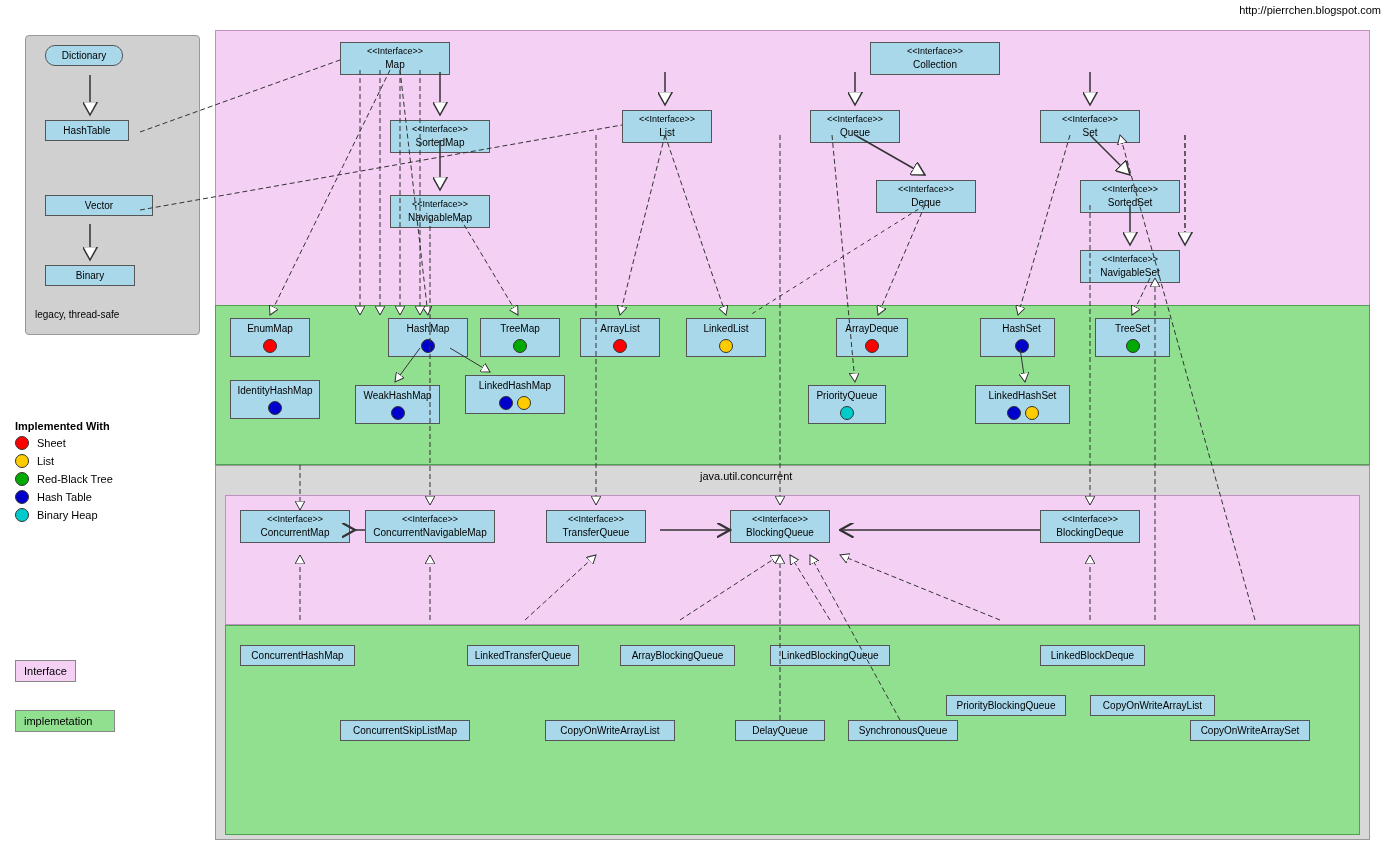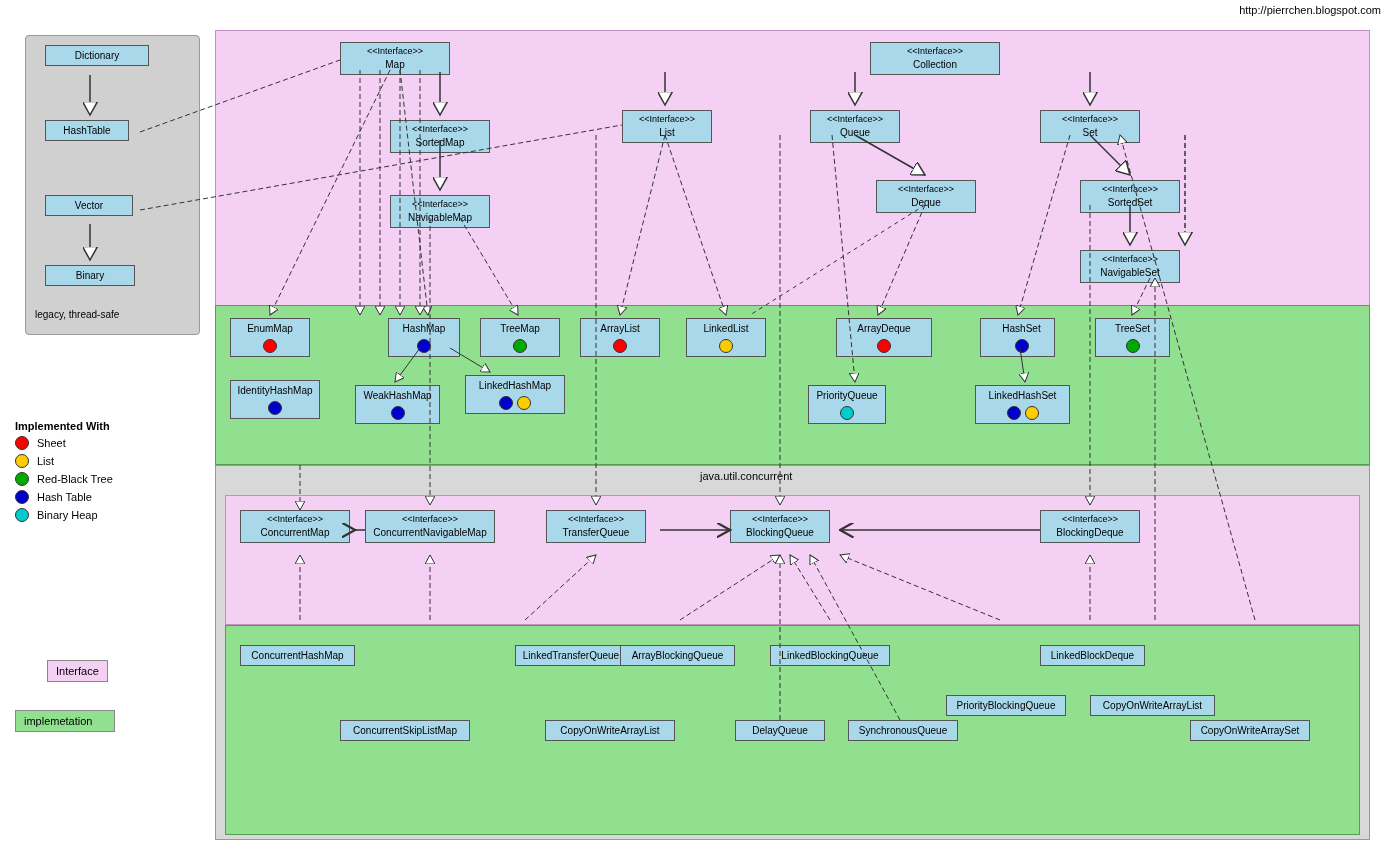--- a/index.html
+++ b/index.html
@@ -131,31 +131,31 @@
   </style>
 </head>
 <body>
 
 <div class="page-title">Java Collection Cheat Sheet</div>
 <div class="page-url">http://pierrchen.blogspot.com</div>
 
 <div class="region-legacy" style="left:25px; top:35px; width:175px; height:300px;">
 </div>
 <div style="position:absolute; left:45px; top:45px;">
-  <div class="uml-box" style="width:104px;">
+  <div class="uml-box" style="width:78px;border-radius:10px;">
     <span>Dictionary</span>
   </div>
 </div>
 <div style="position:absolute; left:45px; top:120px;">
   <div class="uml-box" style="width:84px;">
     <span>HashTable</span>
   </div>
 </div>
 <div style="position:absolute; left:45px; top:195px;">
-  <div class="uml-box" style="width:88px;text-align:center;">
+  <div class="uml-box" style="width:108px;text-align:center;">
     <span>Vector</span>
   </div>
 </div>
 <div style="position:absolute; left:45px; top:265px;">
   <div class="uml-box" style="width:90px;">
     <span>Binary</span>
   </div>
 </div>
 <div style="position:absolute; left:35px; top:308px;">
   <span style="font-size:10px;">legacy, thread-safe</span>
@@ -240,21 +240,21 @@
 <div style="position:absolute; left:230px; top:318px;">
   <div class="uml-box" style="width:80px;">
     <span>EnumMap</span>
     <div class="dots-row">
         <span class="dot" style="background:#ff0000;"></span>
       </div>
   </div>
 </div>
 
 <div style="position:absolute; left:388px; top:318px;">
-  <div class="uml-box" style="width:72px;">
+  <div class="uml-box" style="width:80px;">
     <span>HashMap</span>
     <div class="dots-row">
         <span class="dot" style="background:#0000cc;"></span>
       </div>
   </div>
 </div>
 
 <div style="position:absolute; left:480px; top:318px;">
   <div class="uml-box" style="width:80px;">
     <span>TreeMap</span>
@@ -276,21 +276,21 @@
 <div style="position:absolute; left:686px; top:318px;">
   <div class="uml-box" style="width:80px;">
     <span>LinkedList</span>
     <div class="dots-row">
         <span class="dot" style="background:#ffcc00;"></span>
       </div>
   </div>
 </div>
 
 <div style="position:absolute; left:836px; top:318px;">
-  <div class="uml-box" style="width:96px;">
+  <div class="uml-box" style="width:72px;">
     <span>ArrayDeque</span>
     <div class="dots-row">
         <span class="dot" style="background:#ff0000;"></span>
       </div>
   </div>
 </div>
 
 <div style="position:absolute; left:980px; top:318px;">
   <div class="uml-box" style="width:75px;padding-left:14px;">
     <span>HashSet</span>
@@ -402,21 +402,21 @@
 <div class="region-green" style="left:225px; top:625px; width:1135px; height:210px;">
 </div>
 
 <div style="position:absolute; left:240px; top:645px;">
   <div class="uml-box" style="width:115px;">
     <span>ConcurrentHashMap</span>
   </div>
 </div>
 
 <div style="position:absolute; left:467px; top:645px;">
-  <div class="uml-box" style="width:112px;margin-left:48px;">
+  <div class="uml-box" style="width:112px;">
     <span>LinkedTransferQueue</span>
   </div>
 </div>
 
 <div style="position:absolute; left:620px; top:645px;">
   <div class="uml-box" style="width:115px;">
     <span>ArrayBlockingQueue</span>
   </div>
 </div>
 
@@ -491,21 +491,21 @@
   <div class="legend-item">
     <div class="legend-dot" style="background:#0000cc;"></div>
     <span>Hash Table</span>
   </div>
   <div class="legend-item">
     <div class="legend-dot" style="background:#00cccc;"></div>
     <span>Binary Heap</span>
   </div>
 </div>
 
-<div class="legend-box" style="top:660px; background:#f5d0f5;margin-left:32px;">
+<div class="legend-box" style="top:660px; background:#f5d0f5;">
   <span>Interface</span>
 </div>
 
 <div class="legend-box" style="top:710px; background:#90e090; width:100px;">
   <span>implemetation</span>
 </div>
 
 <svg class="arrows-svg">
   <defs>
 

